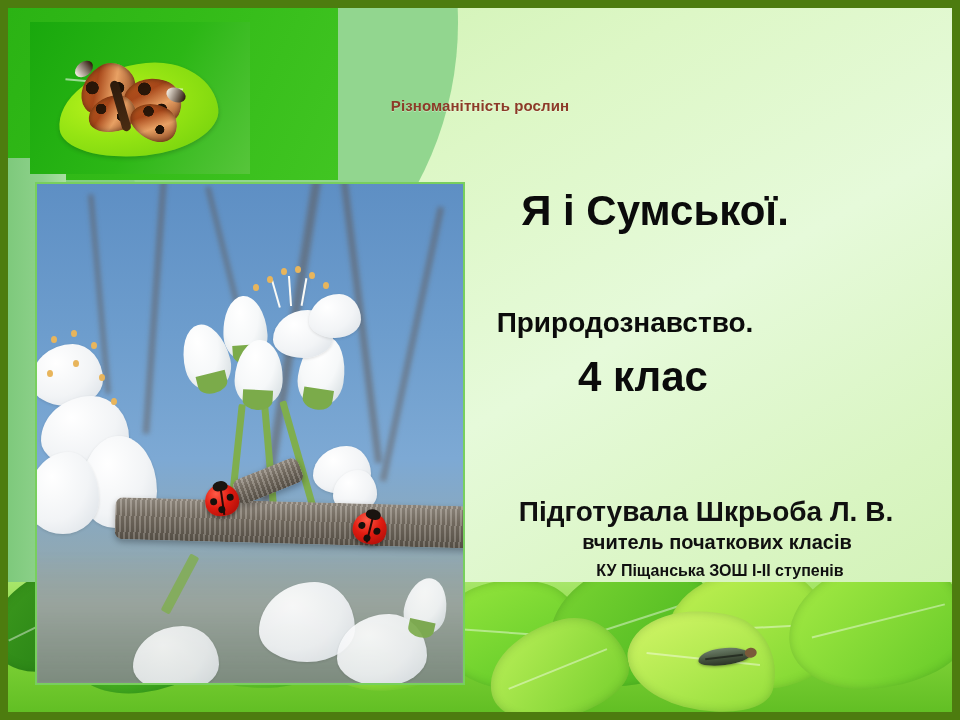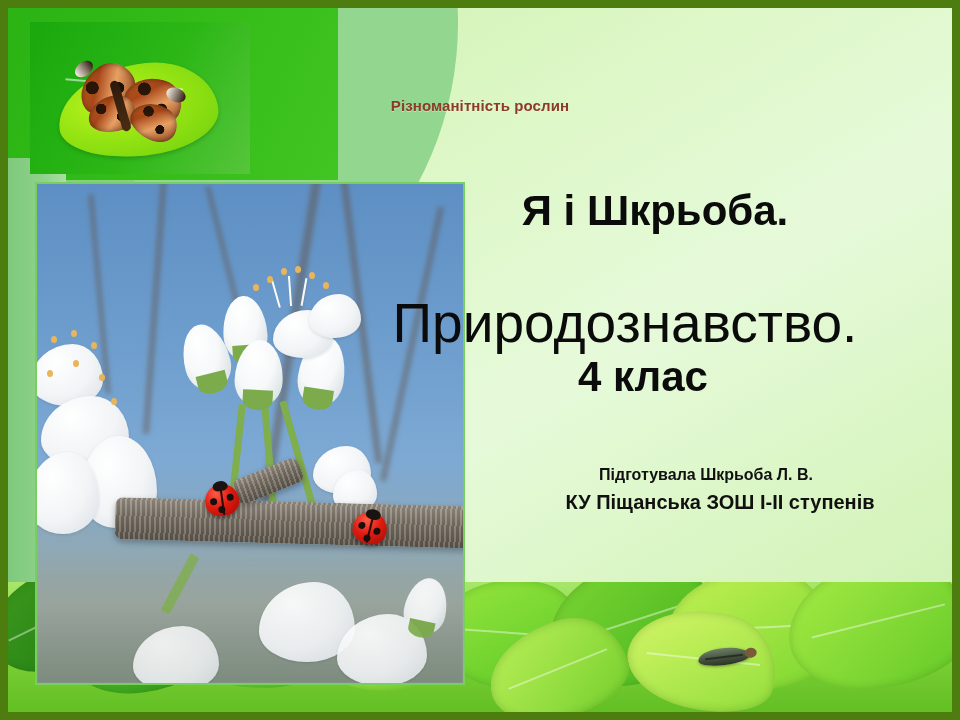--- a/index.html
+++ b/index.html
@@ -249,46 +249,47 @@
     text-align:center;
     z-index:9;
     color:#0b0b0b;
   }
   .title-line-1 {
     font-size:42px; font-weight:bold; line-height:46px;
     padding-left:60px;
   }
   .title-gap { height:62px; }
   .title-line-2 {
-    font-size:55px; font-weight:normal; line-height:54px;
+    font-size:28px; font-weight:bold; line-height:54px;
     white-space:nowrap;
   }
   .title-line-3 {
     font-size:42px; font-weight:bold; line-height:54px;
     padding-left:36px;
   }
 
   .author-block {
     position:absolute;
     left:480px; top:453px;
     width:464px;
     text-align:center;
     z-index:20;
     color:#101010;
   }
   .author-name {
-    font-size:16px; font-weight:bold; line-height:28px;
+    font-size:28px; font-weight:bold; line-height:28px;
     padding-right:28px;
+    margin-top:37px;
   }
   .author-role {
     font-size:20px; font-weight:bold; line-height:32px;
     padding-right:6px;
   }
   .author-school {
-    font-size:20px; font-weight:bold; line-height:26px;text-align:center;
+    font-size:16px; font-weight:bold; line-height:26px;text-align:center;
   }
   .author-city {
     font-size:20px; font-weight:bold; line-height:26px;
   }
 </style>
 </head>
 <body>
 
 <div id="slide">
   <div class="canvas">
@@ -311,21 +312,21 @@
       <div class="bf-tip a"></div>
       <div class="bf-tip b"></div>
       <div class="bf-body"></div>
     </div>
 
     <div class="heading">
       <div>Різноманітність рослин</div>
     </div>
 
     <div class="title-block">
-      <div class="title-line-1">Я і Шкрьоба.</div>
+      <div class="title-line-1">Я і Сумської.</div>
       <div class="title-gap"></div>
       <div class="title-line-2">Природознавство.</div>
       <div class="title-line-3">4 клас</div>
     </div>
 
     <div class="blossom-photo">
       <div class="sky-branch" style="left:250px;top:-10px;width:9px;height:330px;transform:rotate(9deg);"></div>
       <div class="sky-branch" style="left:320px;top:-20px;width:7px;height:300px;transform:rotate(-7deg);"></div>
       <div class="sky-branch" style="left:115px;top:-10px;width:6px;height:260px;transform:rotate(4deg);"></div>
       <div class="sky-branch" style="left:372px;top:20px;width:6px;height:280px;transform:rotate(12deg);"></div>
@@ -388,20 +389,21 @@
       <div class="photo-blur-bottom"></div>
       <div class="petal" style="left:222px;top:398px;width:96px;height:80px;opacity:.92;"></div>
       <div class="petal" style="left:300px;top:430px;width:90px;height:72px;opacity:.9;"></div>
       <div class="petal" style="left:96px;top:442px;width:86px;height:66px;opacity:.85;"></div>
       <div class="stem" style="left:138px;top:368px;width:10px;height:64px;transform:rotate(28deg);opacity:.8;"></div>
       <div class="bud" style="left:368px;top:394px;width:42px;height:56px;transform:rotate(12deg);opacity:.9;"></div>
     </div>
 
     <div class="author-block">
       <div class="author-name">Підготувала Шкрьоба Л.  В.</div>
+      <div class="author-role">вчитель початкових класів</div>
       <div class="author-school">КУ Піщанська ЗОШ І-ІІ ступенів</div>
     </div>
 
     <div class="leaf-band">
       <div class="leaf" style="left:-20px;top:-10px;width:130px;height:96px;background:linear-gradient(140deg,#3f9b1e,#1f7a12);transform:rotate(-18deg);"></div>
       <div class="leaf" style="left:60px;top:6px;width:150px;height:104px;background:linear-gradient(140deg,#5cc02a,#2f9a18);transform:rotate(-8deg);"></div>
       <div class="leaf" style="left:170px;top:-6px;width:160px;height:112px;background:linear-gradient(140deg,#8ade3e,#52bd22);transform:rotate(6deg);"></div>
       <div class="leaf" style="left:300px;top:-18px;width:170px;height:126px;background:linear-gradient(140deg,#b6ef4a,#6fd02c);transform:rotate(-4deg);"></div>
       <div class="leaf" style="left:430px;top:-4px;width:150px;height:112px;background:linear-gradient(140deg,#9ae83f,#57c524);transform:rotate(12deg);"></div>
       <div class="leaf" style="left:540px;top:-22px;width:170px;height:124px;background:linear-gradient(140deg,#7ed634,#45b41d);transform:rotate(-10deg);"></div>

